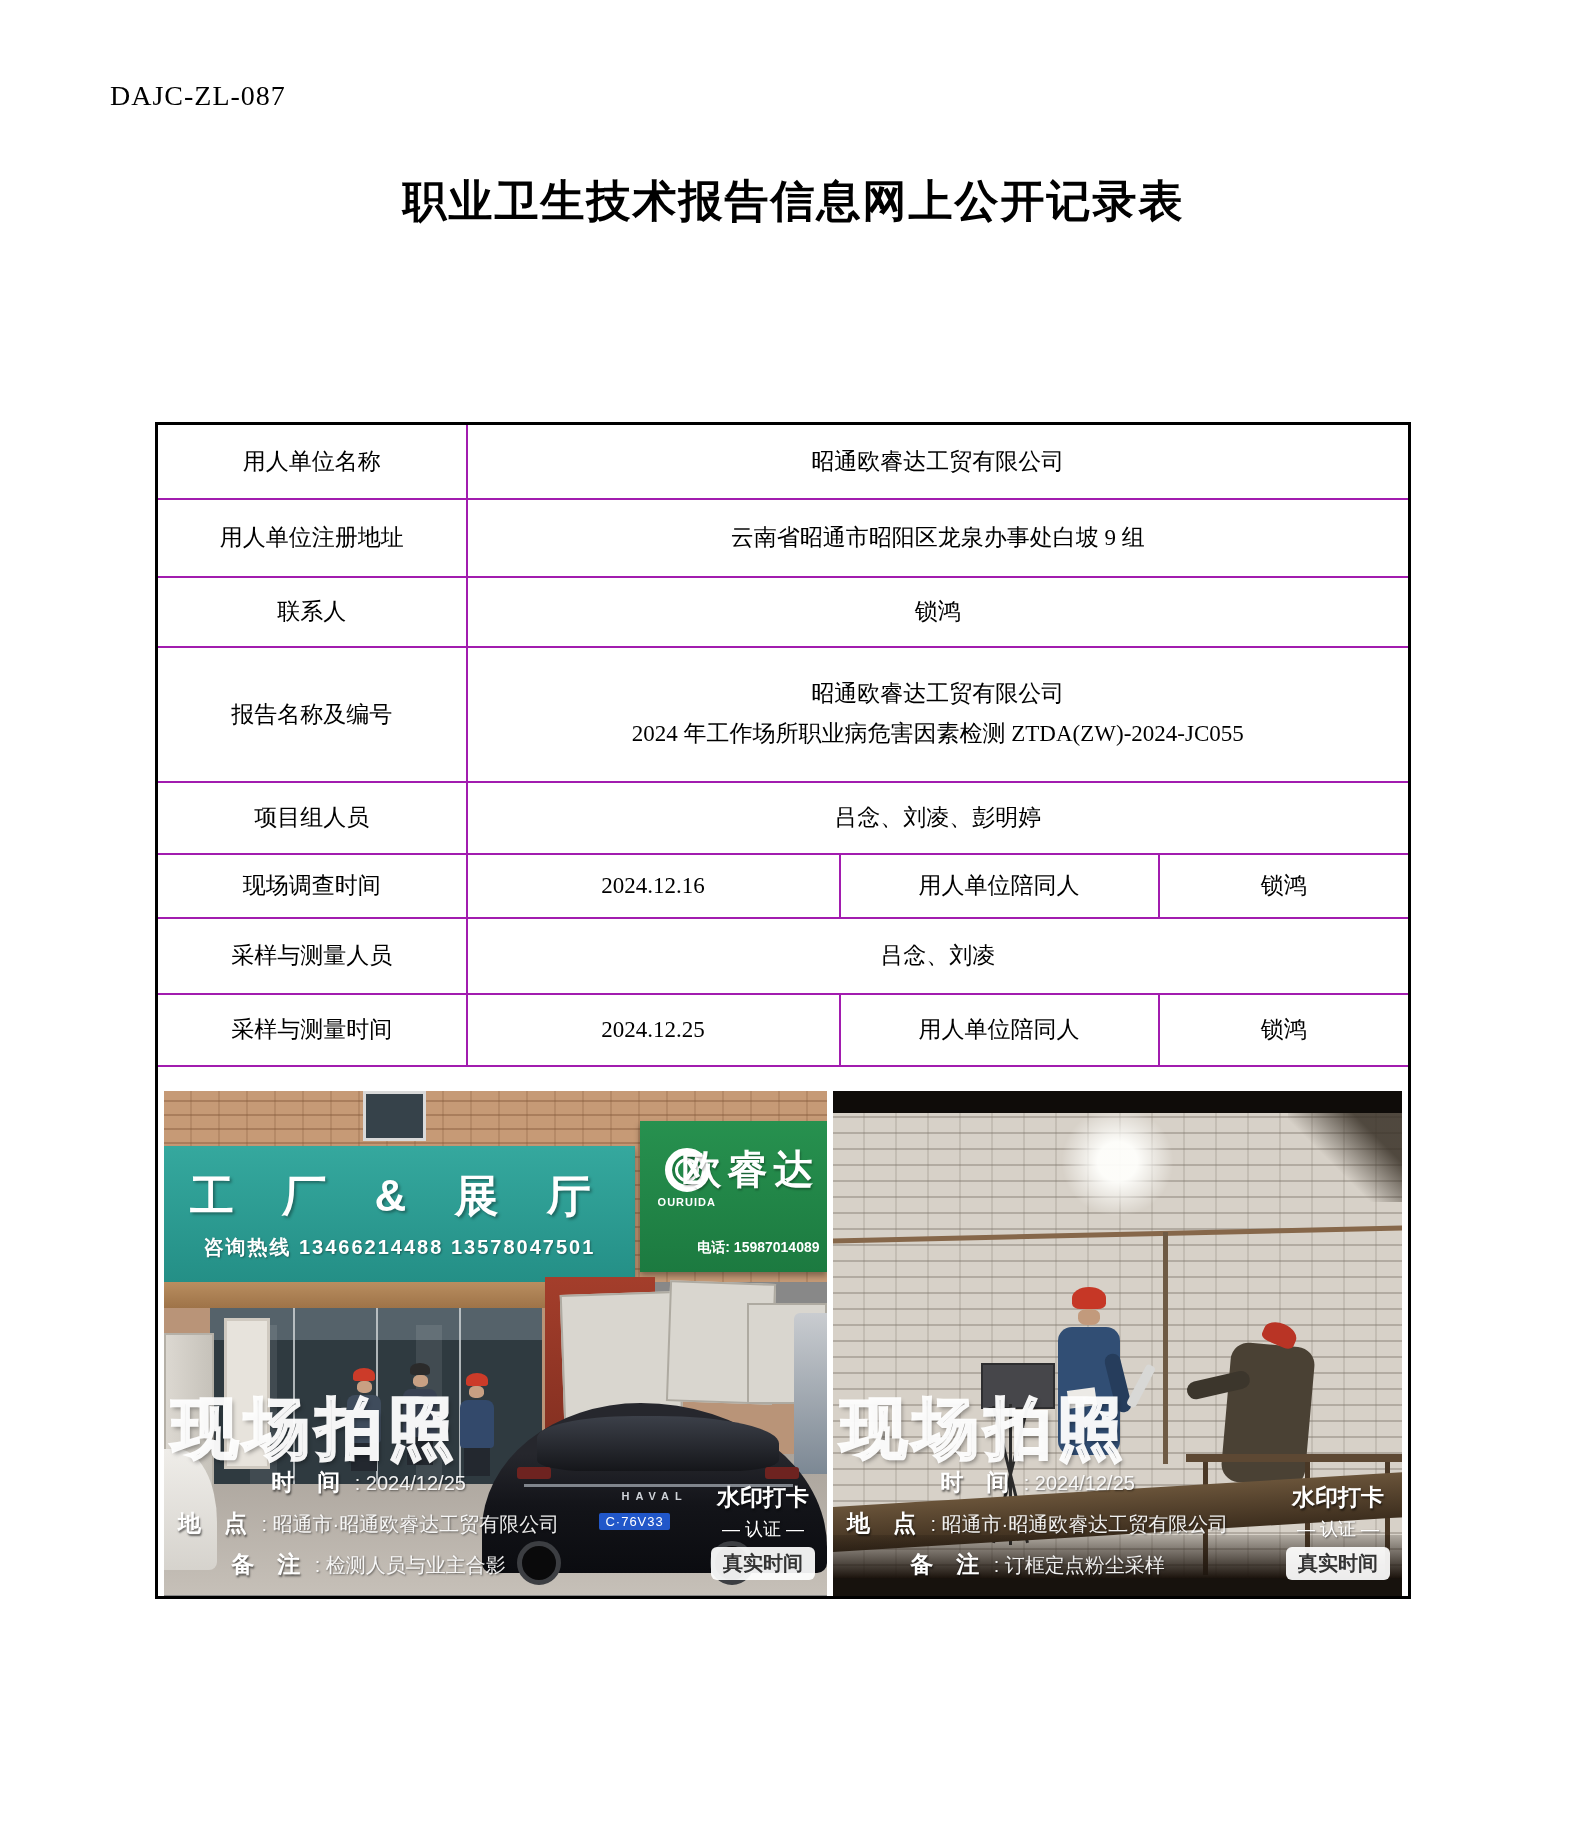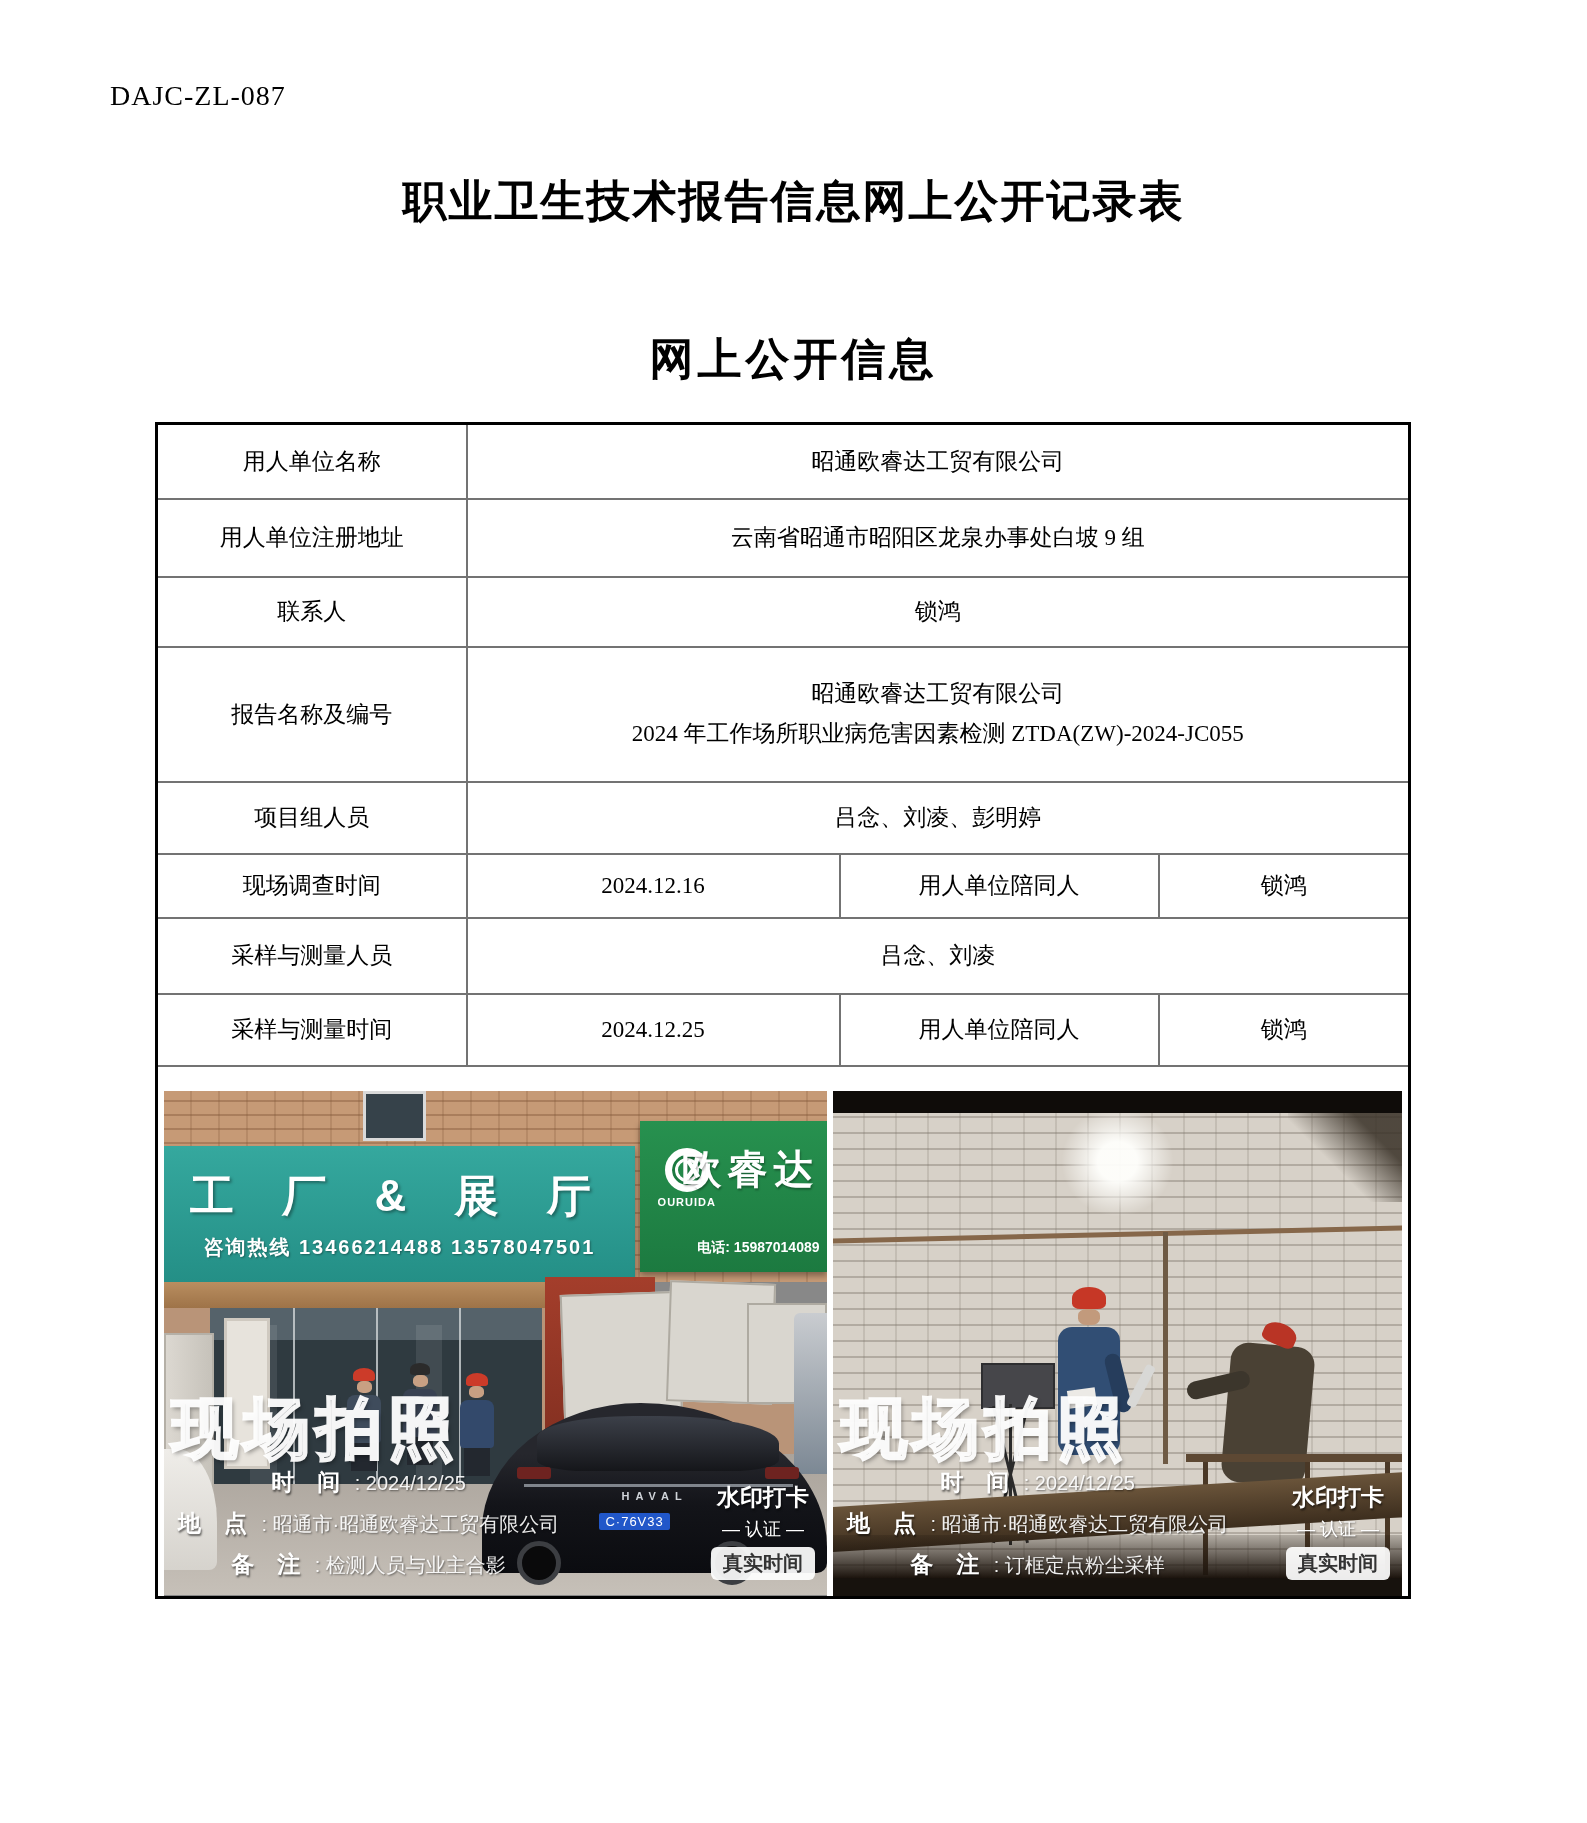--- a/index.html
+++ b/index.html
@@ -10,21 +10,21 @@
     font-family:"Liberation Serif","DejaVu Serif",serif; color:#000;
   }
   .doc-code { position:absolute; left:110px; top:80px; font-size:28px; letter-spacing:1px; }
   .main-title { position:absolute; left:0; top:172px; width:100%; text-align:center;
     font-size:44px; font-weight:bold; letter-spacing:2px; }
   .sub-title { position:absolute; left:0; top:330px; width:100%; text-align:center;
     font-size:44px; font-weight:bold; letter-spacing:4px; }
 
   table.info { position:absolute; left:155px; top:422px; width:1253px;
     border-collapse:collapse; table-layout:fixed; }
-  table.info td { border:2px solid #737373; text-align:center; vertical-align:middle;
+  table.info td { border:2px solid #a21caf; text-align:center; vertical-align:middle;
     font-size:23px; padding:0 6px; }
   table.info { border:3px solid #000; }
   td.lbl { }
   td.caption-cell { text-align:left; padding-left:10px; font-size:23px; }
   .two-line div { line-height:40px; }
   td.photos-cell { padding:4px 2px; }
 
   .photo-strip { display:flex; gap:6px; align-items:stretch; height:505px;margin-top:24px; }
   .photo { position:relative; overflow:hidden; background:#888;
     font-family:"Liberation Sans","DejaVu Sans",sans-serif; }
@@ -175,21 +175,20 @@
   .wm-badge .b3 { margin-top:6px; background:rgba(255,255,255,.92); color:#333;
     font-weight:bold; font-size:20px; padding:3px 12px; border-radius:6px; display:inline-block; }
 </style>
 </head>
 <body>
 
 <div class="page">
 
   <div class="doc-code">DAJC-ZL-087</div>
   <div class="main-title">职业卫生技术报告信息网上公开记录表</div>
-  <div class="sub-title">网上公开信息</div>
 
   <table class="info">
     <colgroup>
         <col style="width:310px">
         <col style="width:373px">
         <col style="width:319px">
         <col style="width:251px">
       </colgroup>
     <tbody>
         <tr style="height:75px">

